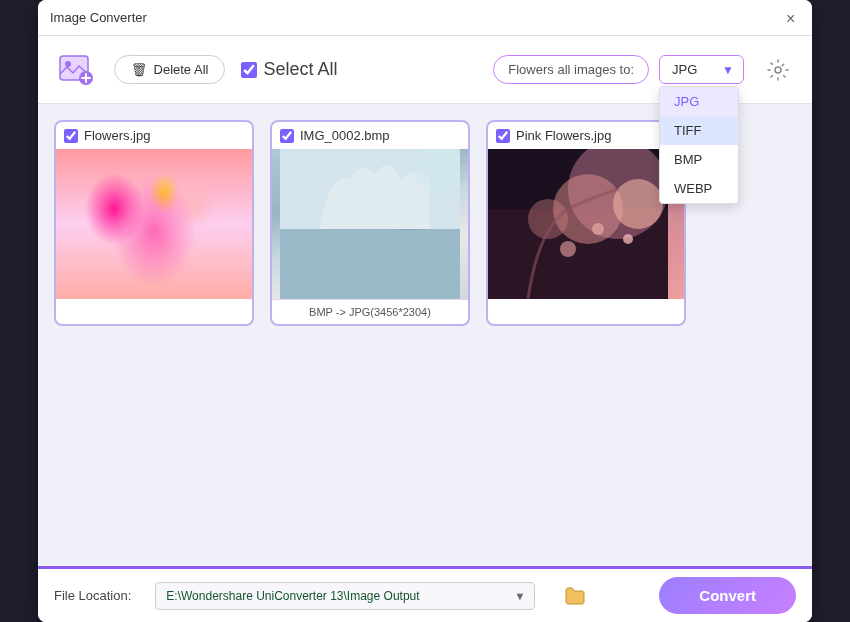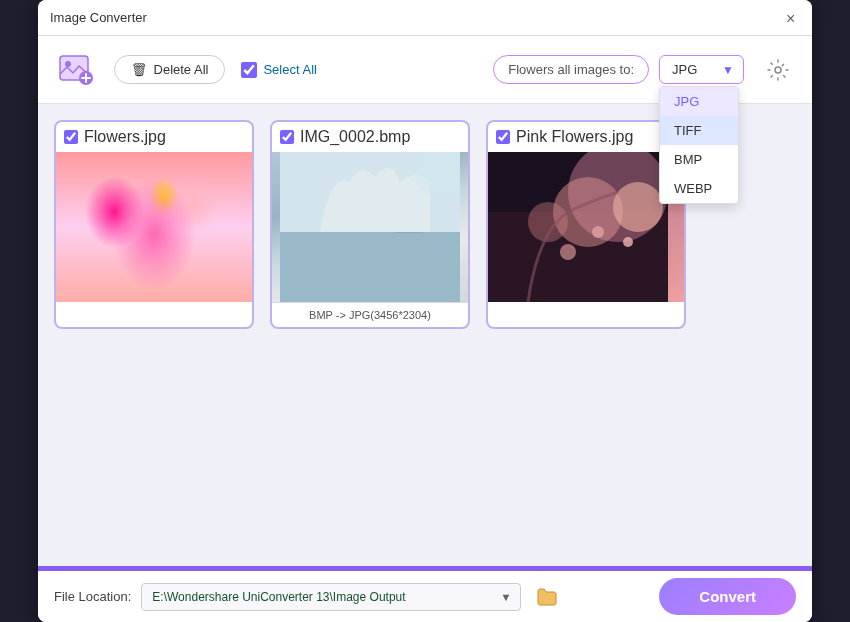--- a/index.html
+++ b/index.html
@@ -83,22 +83,22 @@
       align-items: center;
       gap: 6px;
       cursor: pointer;
     }
     .select-all-checkbox {
       width: 16px;
       height: 16px;
       accent-color: #7b61ff;
     }
     .select-all-label {
-      font-size: 13px;
-      color: #0369a1;
+      font-size: 18px;
+      color: #404040;
     }
     .spacer { flex: 1; }
     .convert-all-wrapper {
       display: flex;
       align-items: center;
       gap: 10px;
     }
     .convert-all-label {
       font-size: 13px;
       color: #555;
@@ -189,21 +189,21 @@
       align-items: center;
       gap: 6px;
       padding: 6px 8px;
     }
     .card-checkbox {
       width: 14px;
       height: 14px;
       accent-color: #7b61ff;
     }
     .card-filename {
-      font-size: 16px;
+      font-size: 13px;
       color: #333;
       font-weight: 500;
       white-space: nowrap;
       overflow: hidden;
       text-overflow: ellipsis;
     }
     .image-thumb-container {
       width: 100%;
       height: 150px;
       overflow: hidden;
@@ -252,22 +252,22 @@
       color: #555;
       text-align: center;
       border-top: 1px solid #e0d8f0;
     }
     .bottom-bar {
       background: #ffffff;
       height: 56px;
       display: flex;
       align-items: center;
       padding: 0 16px;
-      border-top: 5px solid #8b5cf6;
-      gap: 10px;
+      border-top: 3px solid #8b5cf6;
+      gap: 24px;
     }
     .file-location-label {
       font-size: 13px;
       color: #444;
       font-weight: 500;
       white-space: nowrap;
     }
     .file-path-select-wrapper {
       position: relative;
       flex: 1;

